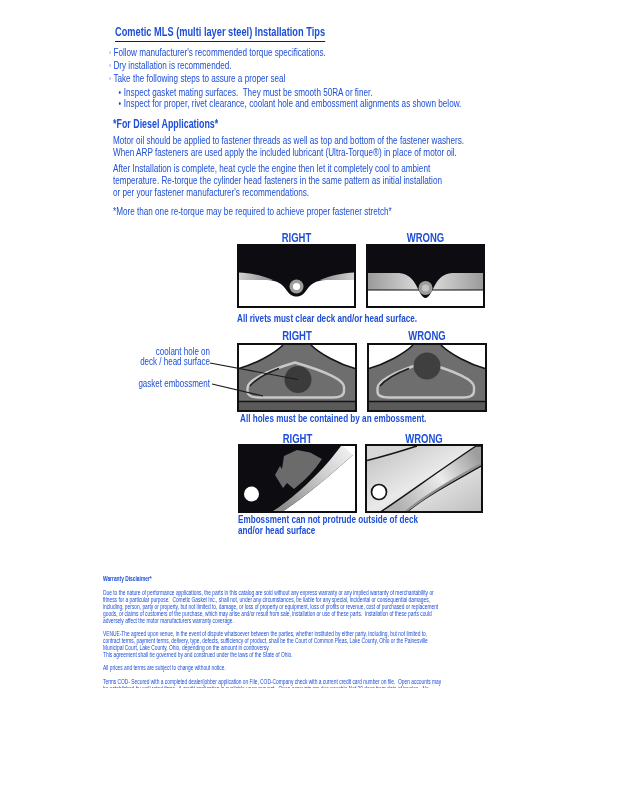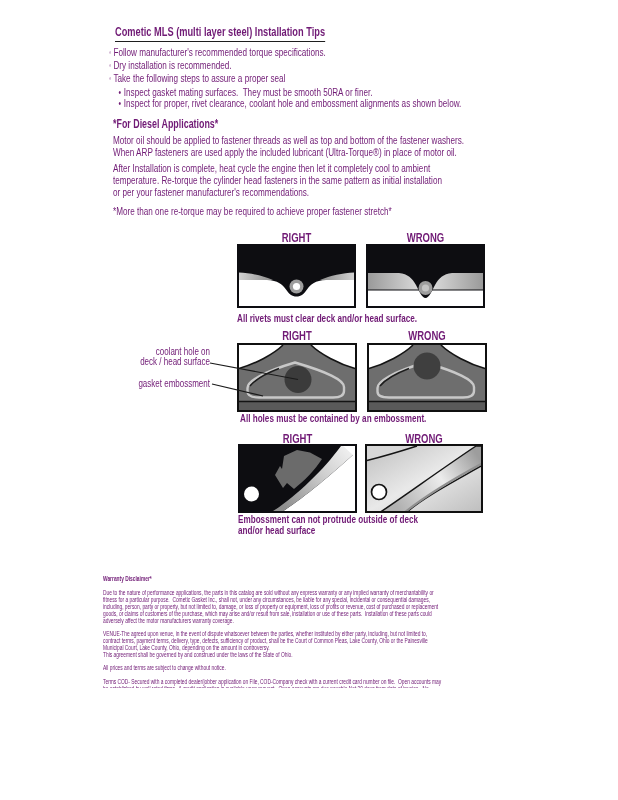--- a/index.html
+++ b/index.html
@@ -1,17 +1,17 @@
 <!DOCTYPE html>
 <html><head>
 <meta charset="utf-8">
 <style>
   html,body{margin:0;padding:0;background:#ffffff;}
   .page{position:relative;width:618px;height:688px;background:#ffffff;
-        font-family:"Liberation Sans",sans-serif;color:#701a75;overflow:hidden;}
+        font-family:"Liberation Sans",sans-serif;color:#1d4ed8;overflow:hidden;}
   .abs{position:absolute;}
   .cond{transform:scaleX(0.74);transform-origin:0 0;}
   .condC{transform:scaleX(0.76);transform-origin:50% 0;}
   .condR{transform:scaleX(0.80);transform-origin:100% 0;}
   .pre{white-space:pre-wrap;}
 
   .title{left:115px;top:25px;font-size:12.5px;font-weight:bold;
          border-bottom:1.6px solid #1e1e1e;padding-bottom:2px;white-space:nowrap;display:inline-block;}
 
   .bullets{left:109px;top:46px;font-size:11px;width:620px;}

